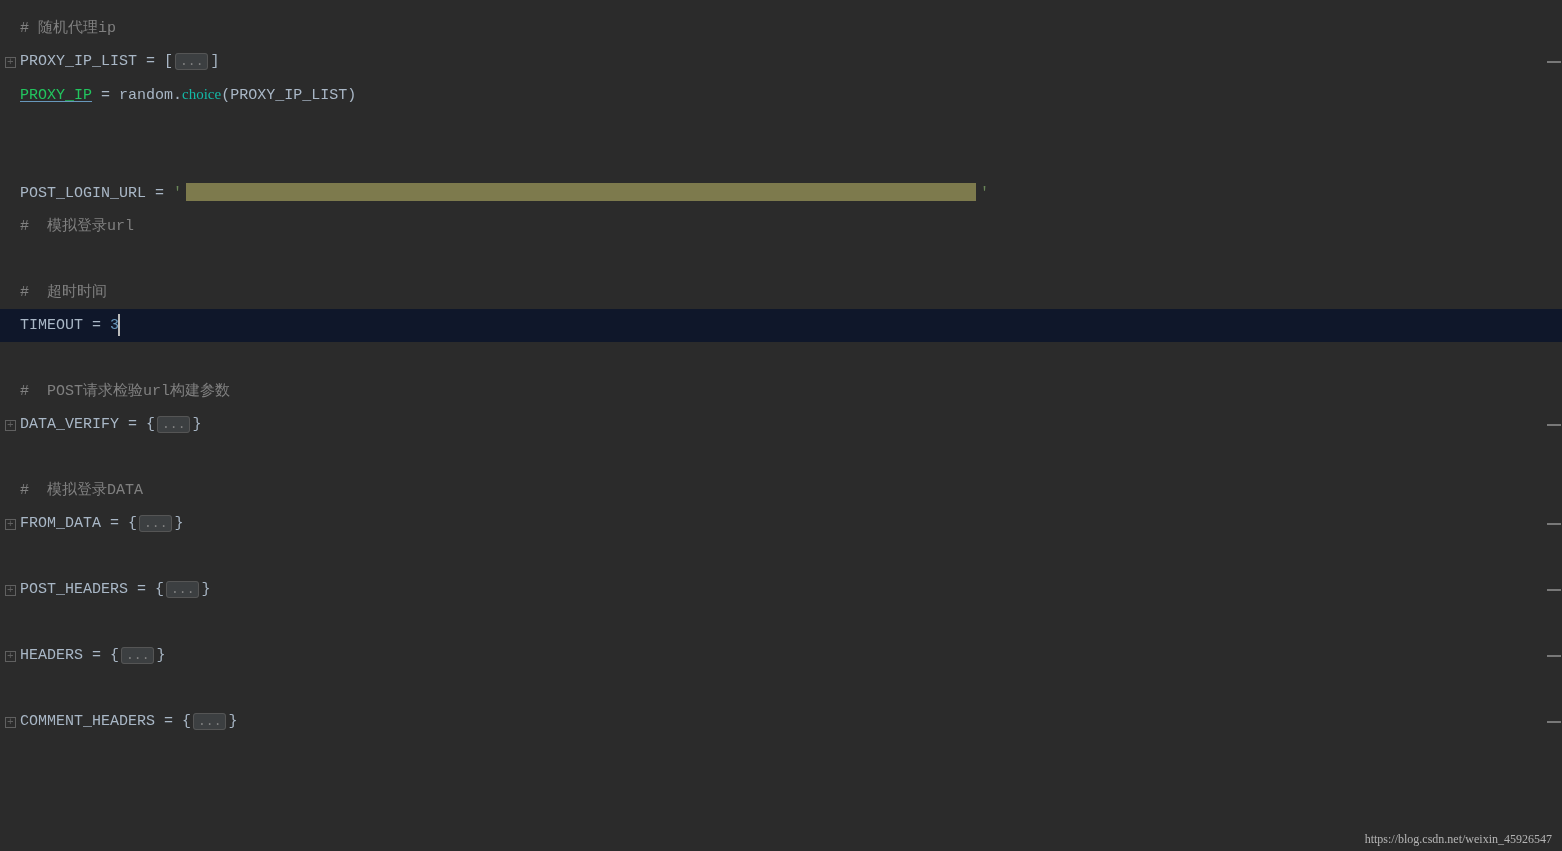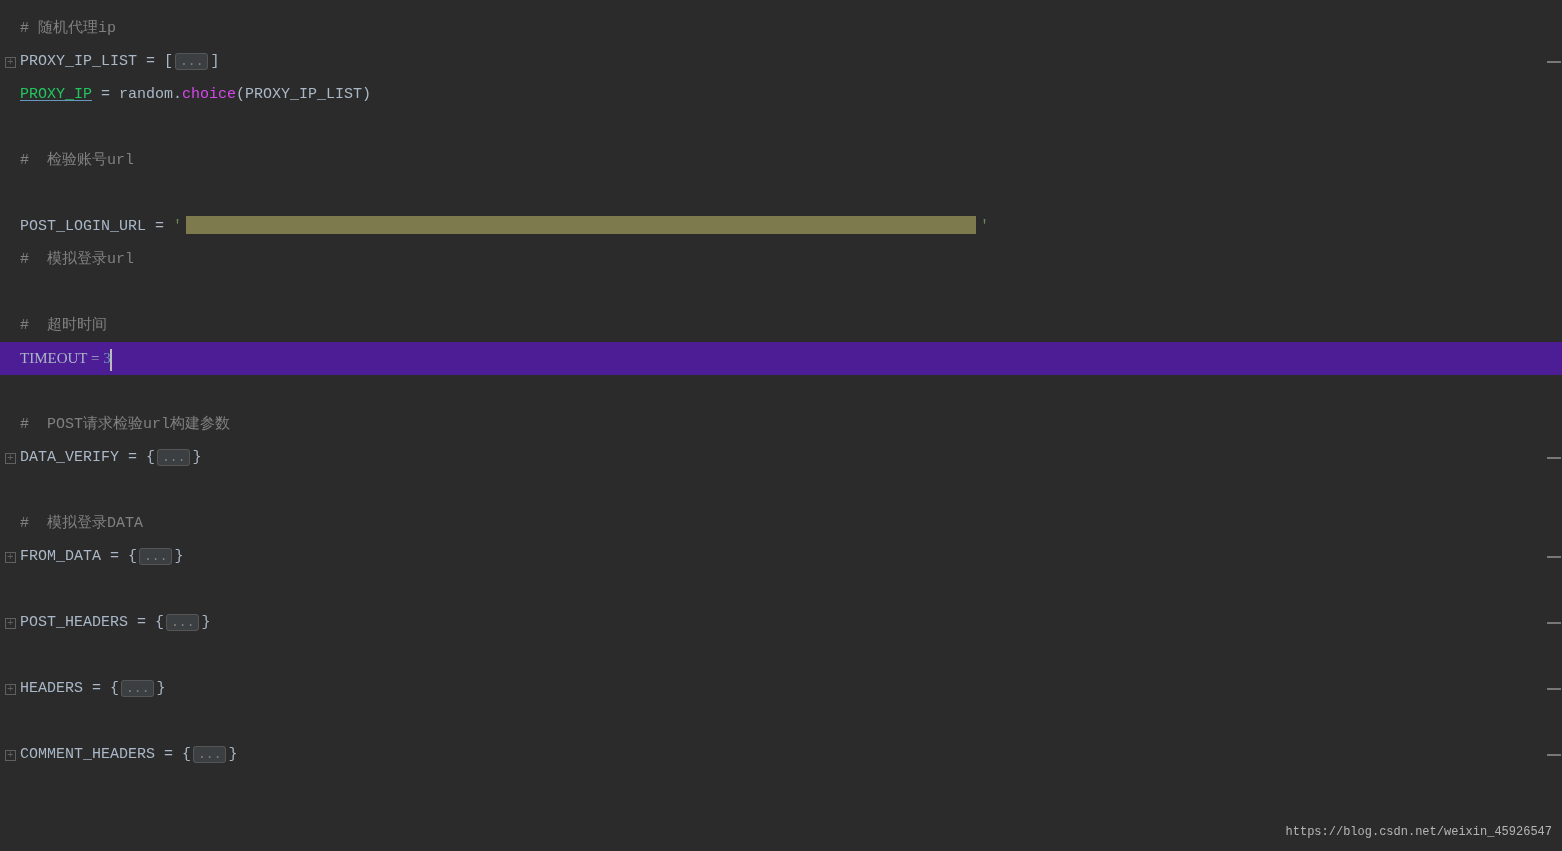--- a/index.html
+++ b/index.html
@@ -18,22 +18,21 @@
       padding-top: 12px;
     }
     .line {
       height: 33px;
       line-height: 33px;
       display: flex;
       align-items: center;
       position: relative;
     }
     .line.active {
-      background: #4c1d95;
-      font-family: Liberation Serif, serif;
+      background: #0f172a;
     }
     .gutter {
       width: 20px;
       min-width: 20px;
       display: flex;
       justify-content: center;
       align-items: center;
       color: #606060;
     }
     .fold-icon {
@@ -62,21 +61,21 @@
       line-height: 14px;
     }
     .code-content {
       white-space: pre;
       font-family: inherit;
     }
     .comment { color: #808080; }
     .variable { color: #a9b7c6; }
     .number { color: #6897bb; }
     .string { color: #6a8759; }
-    .method { color: #d946ef; }
+    .method { color: #14b8a6; font-family: Liberation Serif, serif; }
     .link-var { 
       color: #22c55e; 
       text-decoration: underline;
       text-decoration-color: #6897bb;
       text-underline-offset: 2px;
     }
     .folded {
       background: #3c3f41;
       border: 1px solid #555;
       border-radius: 3px;
@@ -113,25 +112,25 @@
       justify-content: center;
     }
     .fold-marker::before {
       content: '';
       width: 14px;
       height: 2px;
       background: #787878;
     }
     .watermark {
       position: absolute;
-      bottom: 12px;
+      bottom: 4px;
       right: 10px;
       color: #ccc;
       font-size: 12px;
-      font-family: Liberation Mono, monospace;
+      font-family: Liberation Serif, serif;
       opacity: 0.85;
     }
   </style>
 </head>
 <body>
 
 <div class="editor">
 
   <div class="line">
     <span class="gutter"></span>
@@ -148,24 +147,20 @@
 
   <div class="line">
     <span class="gutter"></span>
     <span class="code-content"><span class="link-var">PROXY_IP</span><span class="variable"> = </span><span class="variable">random.</span><span class="method">choice</span><span class="variable">(</span><span class="variable">PROXY_IP_LIST</span><span class="variable">)</span></span>
   </div>
 
   <div class="line">
       <span class="gutter"></span>
     </div>
 
-  <div class="line">
-    <span class="gutter"></span>
-    <span class="code-content comment">#  检验账号url</span>
-  </div>
 
 
   <div class="line">
       <span class="gutter"></span>
     </div>
 
   <div class="line">
     <span class="gutter"></span>
     <span class="code-content"><span class="variable">POST_LOGIN_URL</span><span class="variable"> = </span><span class="string">'</span><span class="pixelated" style="width:790px;margin:0 4px;"></span><span class="string">'</span></span>
   </div>

